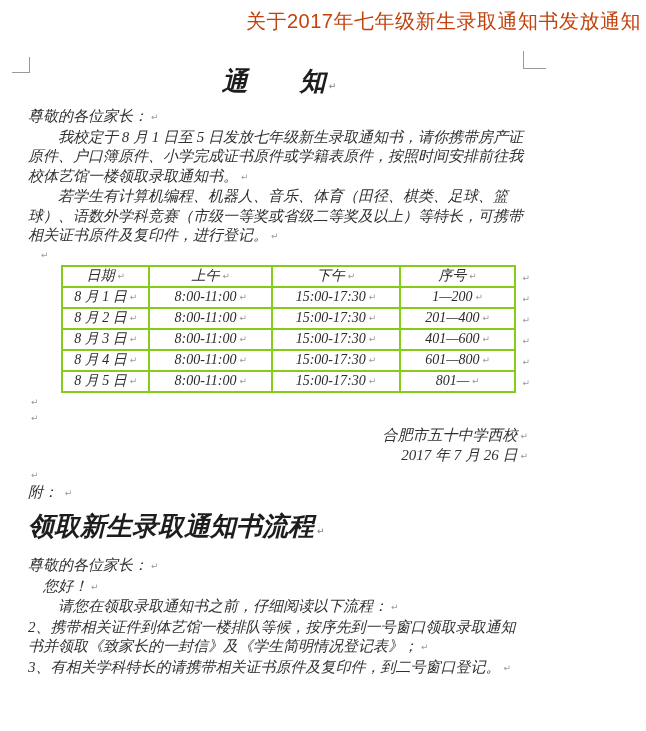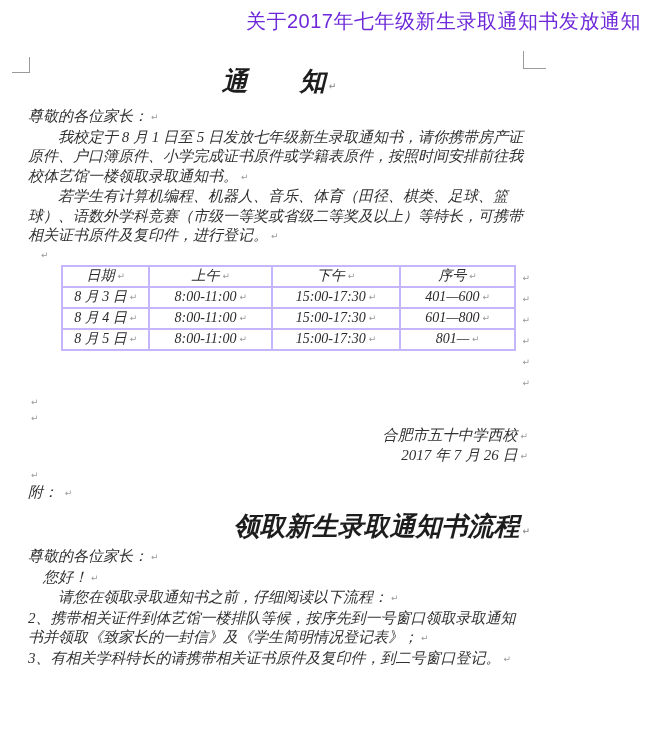--- a/index.html
+++ b/index.html
@@ -4,21 +4,21 @@
 <style>
   html,body { margin:0; padding:0; background:#ffffff; }
   .screen {
     position:relative; width:646px; height:731px; background:#ffffff;
     font-family:"Liberation Serif","DejaVu Serif",serif;
     color:#333333; overflow:hidden;
   }
   .top-title {
     position:absolute; top:8px; right:5px;
     font-family:"Liberation Sans","DejaVu Sans",sans-serif;
-    font-size:20px; color:#6d28d9; letter-spacing:0.5px;
+    font-size:20px; color:#c2410c; letter-spacing:0.5px;
   }
   
   .crop-left {
     position:absolute; left:12px; top:57px; width:17px; height:15px;
     border-right:1px solid #9a9a9a; border-bottom:1px solid #9a9a9a;
   }
   .crop-right {
     position:absolute; left:523px; top:51px; width:22px; height:17px;
     border-left:1px solid #9a9a9a; border-bottom:1px solid #9a9a9a;
   }
@@ -31,29 +31,29 @@
   .ind2 { text-indent:2em; }
   .ind1 { text-indent:1em; }
   .pmark {
     font-family:"DejaVu Sans",sans-serif; font-size:9px; color:#999999;
     margin-left:3px; vertical-align:1px;
   }
   .line-empty { height:16px; font-size:10px; line-height:16px; }
   .table-wrap { display:flex; align-items:flex-start; margin:2px 0 0 33px; }
   table.schedule { border-collapse:collapse; }
   .schedule td {
-    border:2px solid #c4b5fd; height:19px; padding:0 2px;
+    border:2px solid #84cc16; height:19px; padding:0 2px;
     text-align:center; font-size:14px; color:#2b2b2b; white-space:nowrap;
   }
   .c0 { width:82px; } .c1 { width:118px; } .c2 { width:123px; } .c3 { width:111px; }
   .marks-col { display:flex; flex-direction:column; margin-left:6px; padding-top:3px; }
   .marks-col .pmark { height:21px; line-height:21px; margin-left:0; }
   .sig-block { text-align:right; padding-right:2px; }
   .att-title {
-    margin:6px 0 3px; text-align:right;
+    margin:6px 0 12px; text-align:left;
     font-size:26px; font-weight:bold; color:#1d1d1d;
   }
 </style>
 </head>
 <body>
 
 <div class="screen">
 
   <div class="top-title">关于2017年七年级新生录取通知书发放通知</div>
 
@@ -74,20 +74,32 @@
 
 
     <div class="table-wrap">
       <table class="schedule">
         <tbody>
             <tr>
           <td class="c0"><span>日期</span><span class="pmark">↵</span></td>
           <td class="c1"><span>上午</span><span class="pmark">↵</span></td>
           <td class="c2"><span>下午</span><span class="pmark">↵</span></td>
           <td class="c3"><span>序号</span><span class="pmark">↵</span></td>
+        </tr>
+        <tr>
+          <td><span>8 月 1 日</span><span class="pmark">↵</span></td>
+          <td><span>8:00-11:00</span><span class="pmark">↵</span></td>
+          <td><span>15:00-17:30</span><span class="pmark">↵</span></td>
+          <td><span>1—200</span><span class="pmark">↵</span></td>
+        </tr>
+        <tr>
+          <td><span>8 月 2 日</span><span class="pmark">↵</span></td>
+          <td><span>8:00-11:00</span><span class="pmark">↵</span></td>
+          <td><span>15:00-17:30</span><span class="pmark">↵</span></td>
+          <td><span>201—400</span><span class="pmark">↵</span></td>
         </tr>
         <tr>
           <td><span>8 月 3 日</span><span class="pmark">↵</span></td>
           <td><span>8:00-11:00</span><span class="pmark">↵</span></td>
           <td><span>15:00-17:30</span><span class="pmark">↵</span></td>
           <td><span>401—600</span><span class="pmark">↵</span></td>
         </tr>
         <tr>
           <td><span>8 月 4 日</span><span class="pmark">↵</span></td>
           <td><span>8:00-11:00</span><span class="pmark">↵</span></td>

